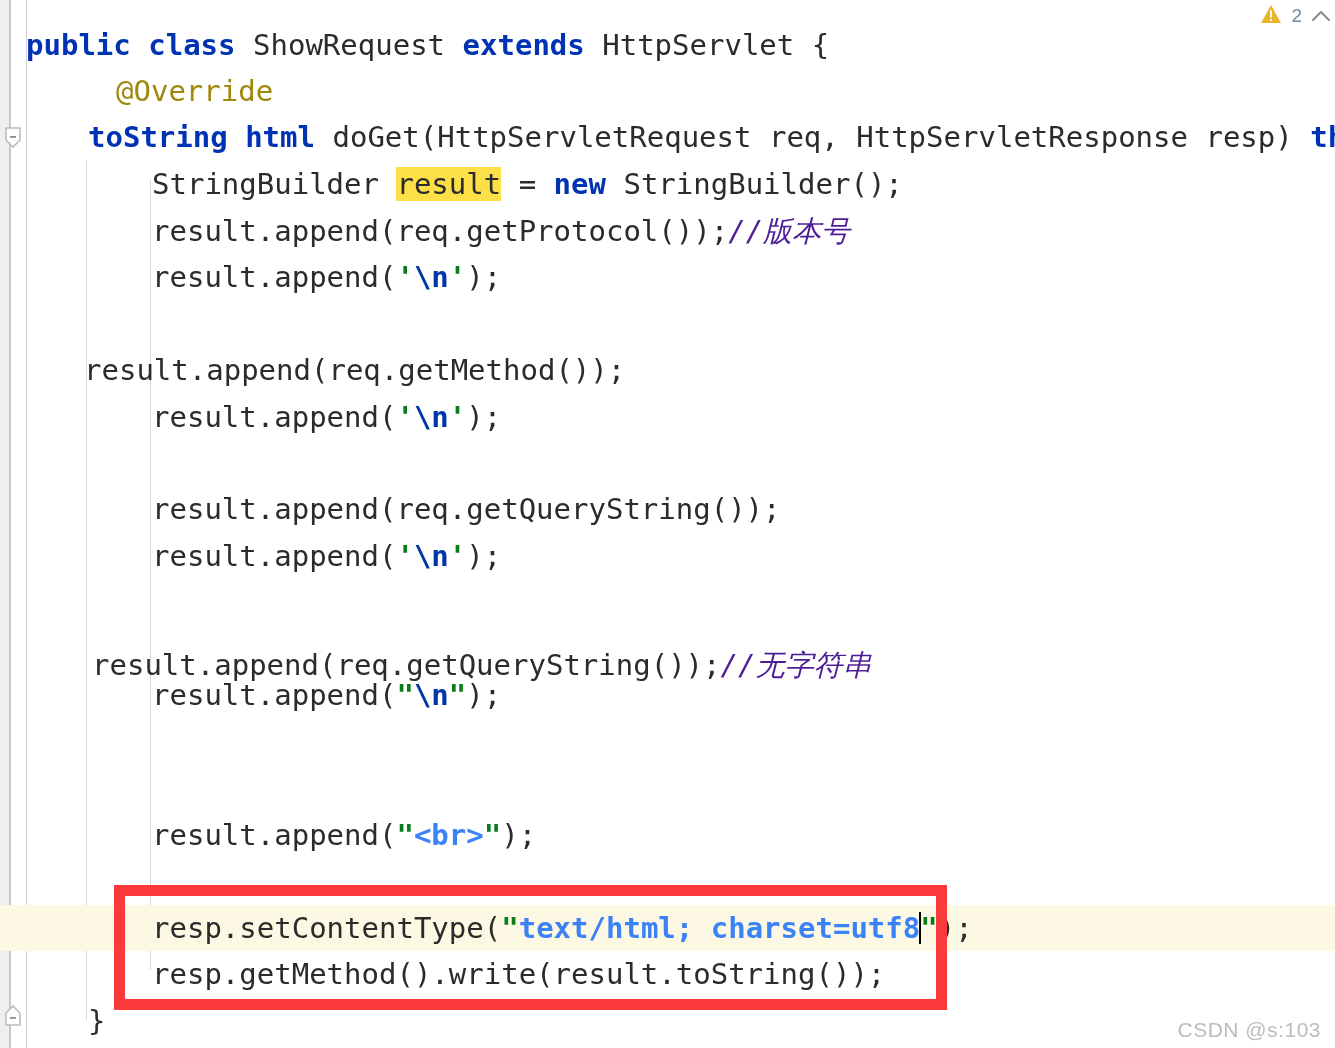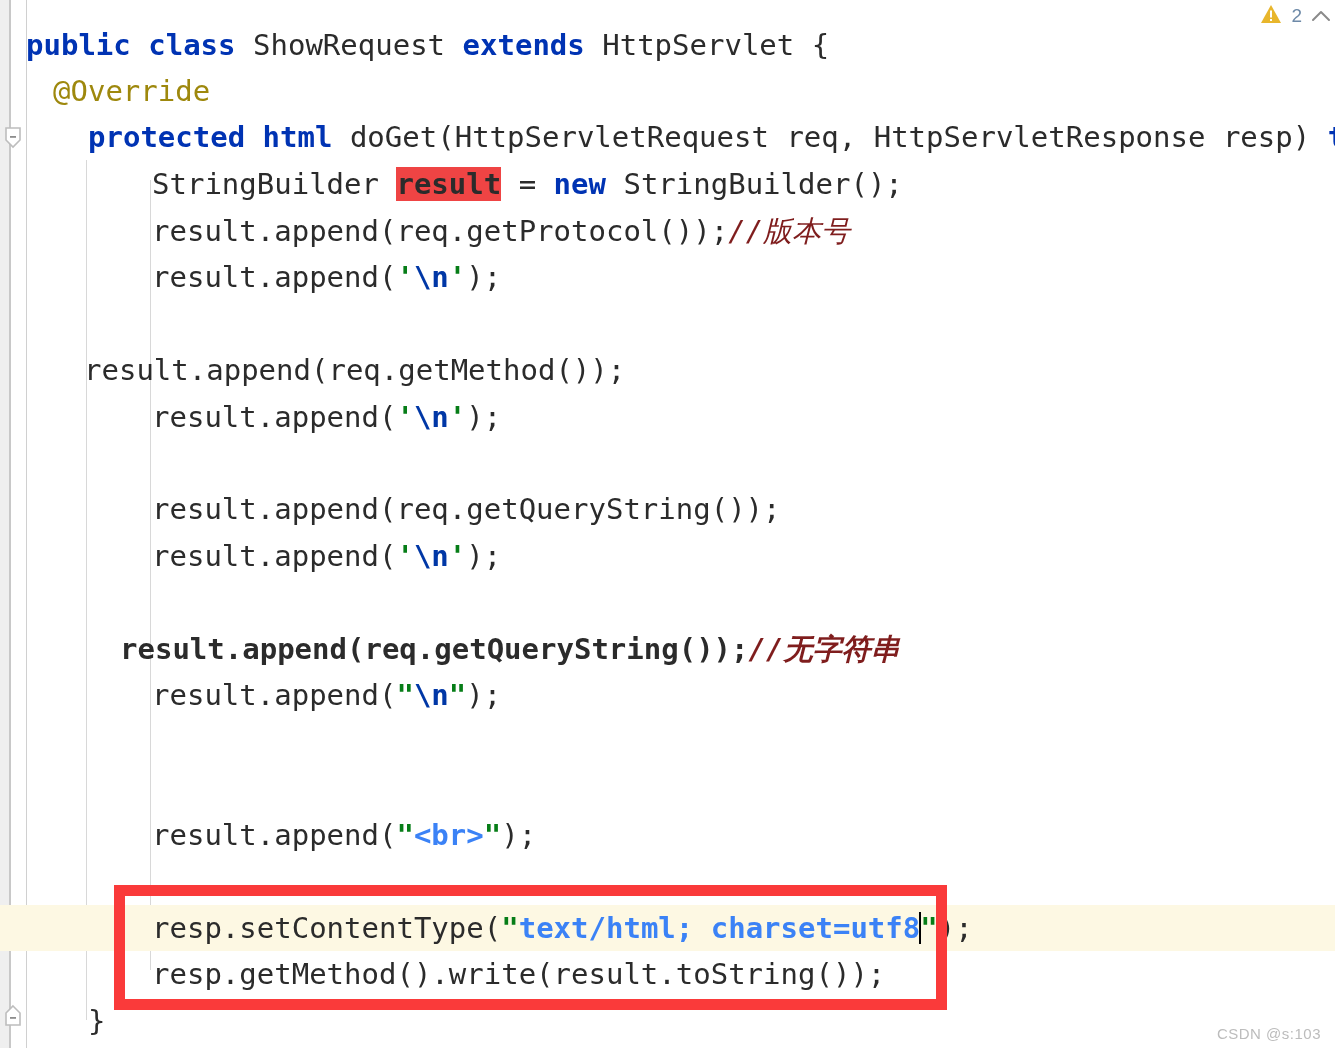--- a/index.html
+++ b/index.html
@@ -83,22 +83,22 @@
   }
 
   
   .kw        { color: #0033b3; font-weight: bold; }
   .plain     { color: #2b2b2b; }
   .cls       { color: #2b2b2b; }
   .anno      { color: #9e880d; }
   .str       { color: #3b82f6; font-weight: bold; }
   .quote     { color: #067d17; font-weight: bold; }
   .esc       { color: #0037a6; font-weight: bold; }
-  .cmt       { color: #7f1d1d; font-style: italic; }
-  .ident-hl  { background: #ef4444; font-weight: bold; }
+  .cmt       { color: #4c1d95; font-style: italic; }
+  .ident-hl  { background: #fde047; }
 
   
   .caret {
     display: inline-block;
     width: 2px;
     height: 32px;
     background: #000000;
     vertical-align: -6px;
     margin: 0 -1px;
   }
@@ -131,21 +131,21 @@
     font-size: 22px;
     line-height: 1;
   }
 
   
   .watermark {
     position: absolute;
     right: 14px;
     bottom: 6px;
     font-family: "Liberation Sans", sans-serif;
-    font-size: 15px;
+    font-size: 21px;
     color: #bcbcbc;
     letter-spacing: 0.5px;
   }
 </style>
 </head>
 <body>
 
 <div id="editor">
 
   <div class="gutter-strip"></div>
@@ -170,30 +170,30 @@
         </svg>
       </div>
     </div>
 
   <div id="highlight-layer">
       <div class="current-line" style="top: 905px; background: rgb(253, 248, 227);"></div>
     </div>
 
   <div class="code-layer" id="code-layer">
       <div class="line" style="top: 22px; padding-left: 26px;"><span class="txt kw">public</span><span class="txt plain"> </span><span class="txt kw">class</span><span class="txt plain"> </span><span class="txt cls">ShowRequest</span><span class="txt plain"> </span><span class="txt kw">extends</span><span class="txt plain"> </span><span class="txt cls">HttpServlet</span><span class="txt plain"> {</span></div>
-      <div class="line" style="top: 68px; padding-left: 53px;"><span class="txt anno">@Override</span></div>
-      <div class="line" style="top: 114px; padding-left: 88px;"><span class="txt kw">protected</span><span class="txt plain"> </span><span class="txt kw">html</span><span class="txt plain"> doGet(HttpServletRequest req, HttpServletResponse resp) </span><span class="txt kw">throws</span></div>
+      <div class="line" style="top: 68px; padding-left: 116px;"><span class="txt anno">@Override</span></div>
+      <div class="line" style="top: 114px; padding-left: 88px;"><span class="txt kw">toString</span><span class="txt plain"> </span><span class="txt kw">html</span><span class="txt plain"> doGet(HttpServletRequest req, HttpServletResponse resp) </span><span class="txt kw">throws</span></div>
       <div class="line" style="top: 161px; padding-left: 152px;"><span class="txt plain">StringBuilder </span><span class="txt plain ident-hl">result</span><span class="txt plain"> = </span><span class="txt kw">new</span><span class="txt plain"> StringBuilder();</span></div>
       <div class="line" style="top: 208px; padding-left: 152px;"><span class="txt plain">result.append(req.getProtocol());</span><span class="txt cmt">//版本号</span></div>
       <div class="line" style="top: 254px; padding-left: 152px;"><span class="txt plain">result.append(</span><span class="txt quote">'</span><span class="txt esc">\n</span><span class="txt quote">'</span><span class="txt plain">);</span></div>
       <div class="line" style="top: 347px; padding-left: 84px;"><span class="txt plain">result.append(req.getMethod());</span></div>
       <div class="line" style="top: 394px; padding-left: 152px;"><span class="txt plain">result.append(</span><span class="txt quote">'</span><span class="txt esc">\n</span><span class="txt quote">'</span><span class="txt plain">);</span></div>
       <div class="line" style="top: 486px; padding-left: 152px;"><span class="txt plain">result.append(req.getQueryString());</span></div>
       <div class="line" style="top: 533px; padding-left: 152px;"><span class="txt plain">result.append(</span><span class="txt quote">'</span><span class="txt esc">\n</span><span class="txt quote">'</span><span class="txt plain">);</span></div>
-      <div class="line" style="top: 626px; padding-left: 120px; font-weight: bold;"><span class="txt plain">result.append(req.getQueryString());</span><span class="txt cmt">//无字符串</span></div>
+      <div class="line" style="top: 642px; padding-left: 92px;"><span class="txt plain">result.append(req.getQueryString());</span><span class="txt cmt">//无字符串</span></div>
       <div class="line" style="top: 672px; padding-left: 152px;"><span class="txt plain">result.append(</span><span class="txt quote">"</span><span class="txt esc">\n</span><span class="txt quote">"</span><span class="txt plain">);</span></div>
       <div class="line" style="top: 812px; padding-left: 152px;"><span class="txt plain">result.append(</span><span class="txt quote">"</span><span class="txt str">&lt;br&gt;</span><span class="txt quote">"</span><span class="txt plain">);</span></div>
       <div class="line" style="top: 905px; padding-left: 152px;"><span class="txt plain">resp.setContentType(</span><span class="txt quote">"</span><span class="txt str">text/html; charset=utf8</span><span class="caret"></span><span class="txt quote">"</span><span class="txt plain">);</span></div>
       <div class="line" style="top: 951px; padding-left: 152px;"><span class="txt plain">resp.getMethod().write(result.toString());</span></div>
       <div class="line" style="top: 998px; padding-left: 88px;"><span class="txt plain">}</span></div>
     </div>
 
   <div class="red-box" id="red-box" style="left: 114px; top: 885px; width: 833px; height: 125px; border-color: rgb(250, 58, 58);"></div>
 
   <div class="inspect-widget">

